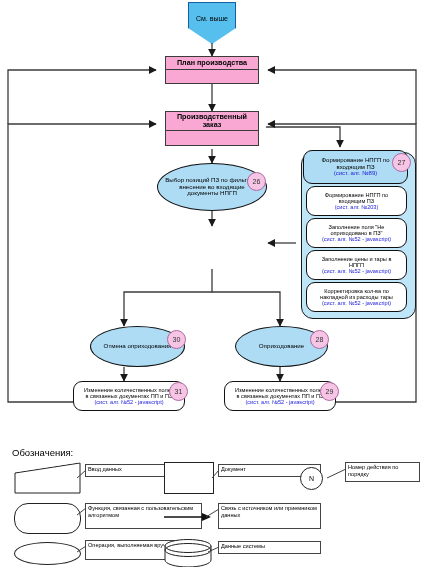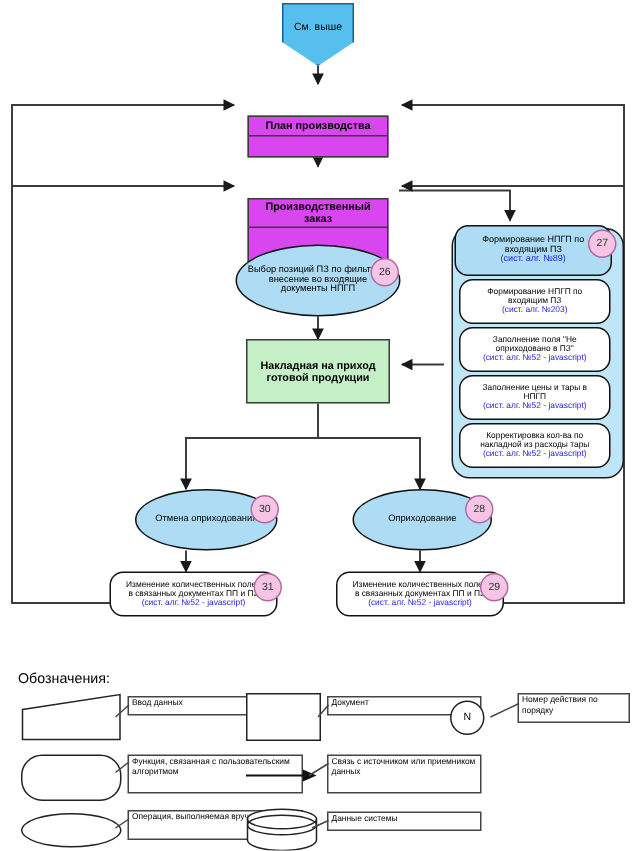--- a/index.html
+++ b/index.html
@@ -3,21 +3,21 @@
 <meta charset="utf-8">
 <style>
   html,body{margin:0;padding:0;background:#ffffff;}
   body{width:424px;height:567px;position:relative;overflow:hidden;
        font-family:"Liberation Sans","DejaVu Sans",sans-serif;}
   #canvas{position:absolute;left:0;top:0;width:424px;height:567px;}
   .node{position:absolute;box-sizing:border-box;display:flex;flex-direction:column;
         align-items:center;justify-content:center;text-align:center;line-height:1.08;}
   .lbl{display:block;}
   
-  .docbox{background:#d946ef;border:1px solid #3b3b3b;margin-top:21px;}
+  .docbox{background:#f9a8d4;border:1px solid #3b3b3b;}
   .docbox .hdr{width:100%;box-sizing:border-box;border-bottom:1px solid #3b3b3b;
       display:flex;align-items:center;justify-content:center;text-align:center;
       font-size:7.2px;color:#000;padding:2px 2px;font-weight:bold;}
   .docbox .body{width:100%;flex:1;}
   
   .greenbox{background:#C5EFC6;border:1px solid #3b3b3b;font-size:7.2px;
       font-weight:bold;color:#000;}
   
   .ell{background:#AEDCF4;border:1px solid #111;border-radius:50%;
        font-size:6.2px;color:#000;}
@@ -85,35 +85,32 @@
 
   <div class="node pent" style="left:188px;top:2px;width:48px;height:42px;padding-bottom:9px;">
     <span class="lbl">См. выше</span>
   </div>
 
   <div class="node docbox" style="left:165px;top:56px;width:94px;height:28px;">
     <div class="hdr">План производства</div>
     <div class="body"></div>
   </div>
 
-  <div class="node docbox" style="left:165px;top:111px;width:94px;height:48px;">
+  <div class="node docbox" style="left:165px;top:111px;width:94px;height:35px;">
     <div class="hdr" style="height:19px;">Производственный заказ</div>
     <div class="body"></div>
   </div>
 
   <div class="node ell" style="left:157px;top:163px;width:110px;height:48px;padding:0 7px;">
     <span class="lbl">Выбор позиций ПЗ по фильтру и внесение во входящие документы НПГП</span>
   </div>
   <div class="badge" style="left:247px;top:172px;width:17px;height:17px;">
     <span>26</span>
   </div>
 
-  <div class="node greenbox" style="left:164px;top:226px;width:96px;height:43px;padding:0 4px;">
-    <span class="lbl">Накладная на приход готовой продукции</span>
-  </div>
 
   <div class="bluepanel" style="position:absolute;left:301px;top:152px;width:113px;height:165px;"></div>
 
   <div class="node bluetop" style="left:303px;top:150px;width:105px;height:34px;padding:0 4px;">
     <span class="lbl">Формирование НПГП по</span>
     <span class="lbl">входящим ПЗ</span>
     <span class="lbl sysalg">(сист. алг. №89)</span>
   </div>
   <div class="badge" style="left:392px;top:153px;width:17px;height:17px;">
     <span>27</span>

